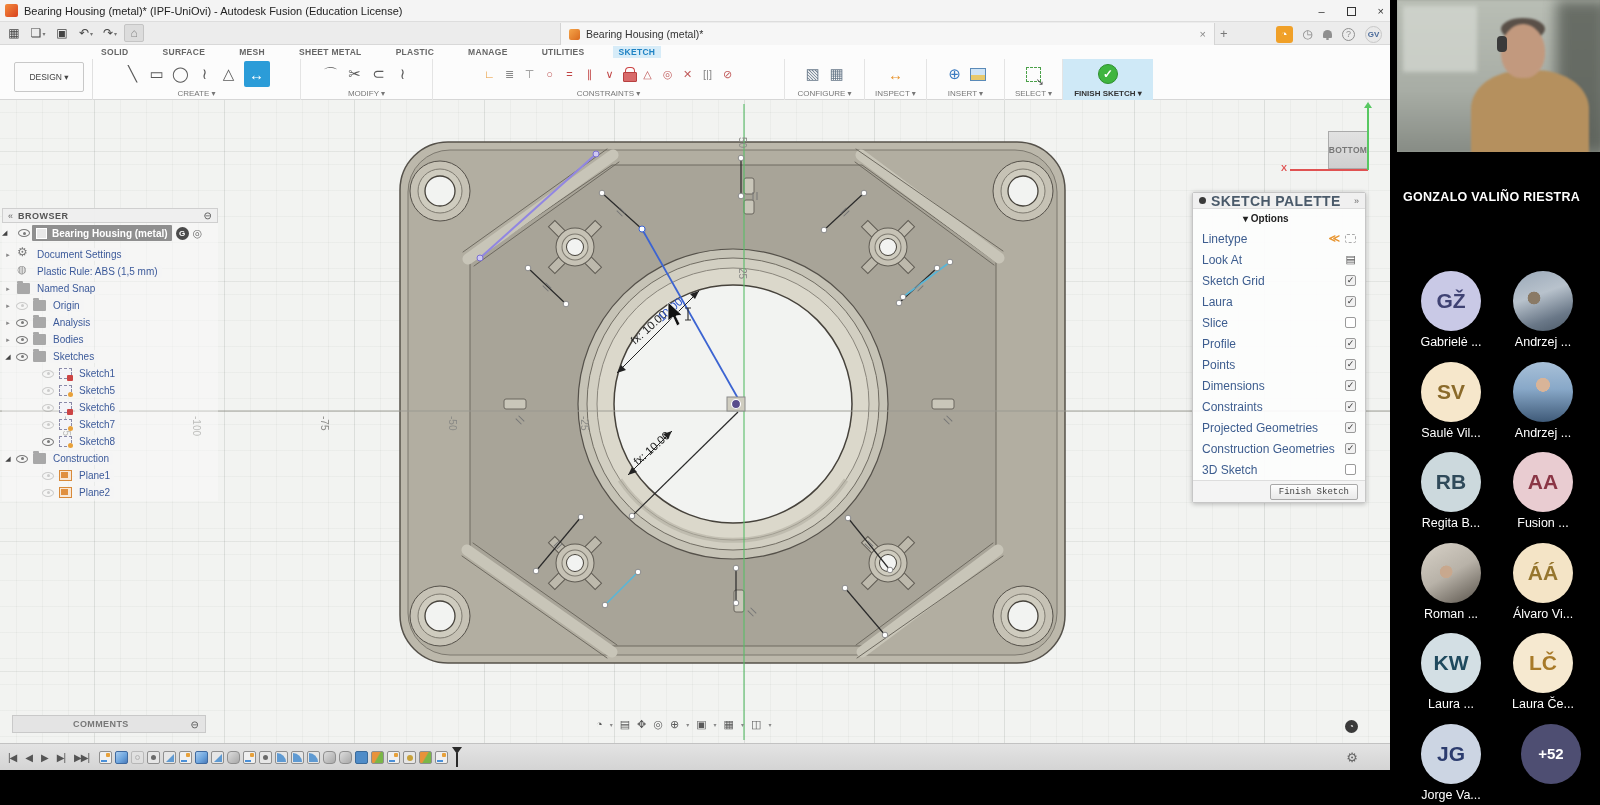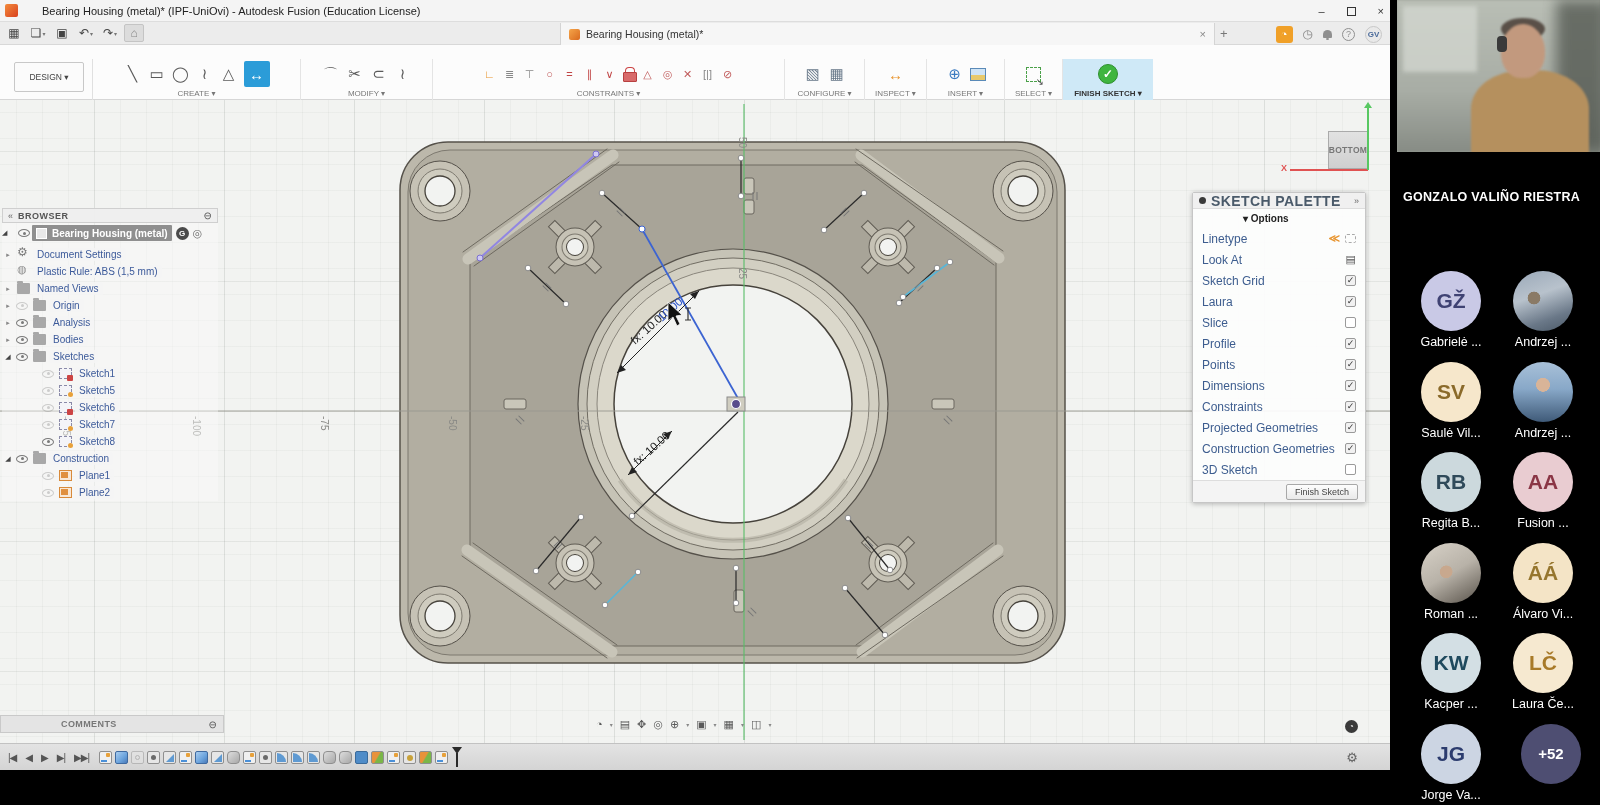--- a/index.html
+++ b/index.html
@@ -5,21 +5,21 @@
   * { margin:0; padding:0; box-sizing:border-box; }
   html,body { width:1600px; height:805px; background:#000; font-family:"Liberation Sans",sans-serif; overflow:hidden; }
   #stage { position:relative; width:1600px; height:805px; background:#000; }
 
   
   #app { position:absolute; left:0; top:0; width:1390px; height:770px; background:#fff; }
 
   
   #titlebar { position:absolute; left:0; top:0; width:100%; height:22px; background:#f4f4f4; border-bottom:1px solid #ddd; display:flex; align-items:center; }
   .app-logo { width:13px; height:13px; margin:0 6px 0 5px; border-radius:2px; background:linear-gradient(135deg,#f38b3c,#d9411e); }
-  #titlebar .ttl { font-size:11px; color:#222;margin-left:18px; }
+  #titlebar .ttl { font-size:11px; color:#222; }
   .winbtns { position:absolute; right:6px; top:0; height:22px; display:flex; align-items:center; gap:22px; }
   .winbtns span { font-size:11px; color:#333; cursor:default; }
   .win-max-box { width:9px; height:9px; border:1px solid #333; display:inline-block; }
 
   
   #qatrow { position:absolute; left:0; top:22px; width:100%; height:23px; background:#ececec; border-bottom:1px solid #d8d8d8; display:flex; align-items:center; }
   .qat-left { display:flex; align-items:center; gap:4px; padding-left:4px; }
   .qicon { min-width:20px; height:18px; display:flex; align-items:center; justify-content:center; color:#444; font-size:12px; }
   .qicon .arr { font-size:6px; color:#777; margin-left:1px; }
   .qicon.boxed { background:#dcdcdc; border:1px solid #c4c4c4; border-radius:2px; color:#888; }
@@ -121,24 +121,24 @@
   #poptions { font-size:10px; font-weight:bold; color:#222; padding:4px 6px;margin-left:44px; }
   .prow { height:21px; display:flex; align-items:center; padding:0 9px; }
   .prow .plabel { font-size:12px; color:#3d5d8f; }
   .prow .pctl { margin-left:auto; display:flex; align-items:center; gap:5px; }
   .chk { width:11px; height:11px; border:1px solid #9a9a9a; border-radius:2px; background:#fff; font-size:9px; color:#333; display:flex; align-items:center; justify-content:center; line-height:1; }
   .chk.on { background:#f1f1f1; }
   .lt1 { color:#e8952f; font-size:11px; font-weight:bold; }
   .lt2 { width:11px; height:9px; border:1px dashed #aaa; border-radius:2px; }
   .lookico { font-size:11px; color:#555; }
   #pfooter { height:22px; border-top:1px solid #ddd; background:#f4f4f4; display:flex; align-items:center; justify-content:flex-end; padding:0 7px; }
-  #finishbtn { font-size:9px; color:#444; background:linear-gradient(180deg,#fdfdfd,#e9e9e9); border:1px solid #a8a8a8; border-radius:2px; padding:2px 8px; }
-
-  
-  #commentsbar { position:absolute; left:0; top:615px; width:224px; height:18px; background:#e4e4e4; border:1px solid #c9c9c9; display:flex; align-items:center; }
+  #finishbtn { font-size:9px; color:#444; background:linear-gradient(180deg,#fdfdfd,#e9e9e9); border:1px solid #a8a8a8; border-radius:2px; padding:2px 8px;font-family:Liberation Mono, monospace; }
+
+  
+  #commentsbar { position:absolute; left:12px; top:615px; width:194px; height:18px; background:#e4e4e4; border:1px solid #c9c9c9; display:flex; align-items:center; }
   #commentsbar .ctxt { font-size:9px; font-weight:bold; color:#777; letter-spacing:.4px; padding-left:60px; }
   #commentsbar .cmin { margin-left:auto; padding-right:6px; font-size:10px; color:#555; }
   #navbar { position:absolute; left:596px; top:615px; height:18px; display:flex; align-items:center; gap:7px; color:#5a5a5a; }
   #navbar .nico { font-size:11px; }
   #navbar .nsep { font-size:6px; color:#888; }
   .edgeico1 { position:absolute; left:1345px; top:620px; width:13px; height:13px; border-radius:50%; background:#3a3a3a; color:#eee; font-size:8px; display:flex; align-items:center; justify-content:center; }
   .edgeico2 { position:absolute; left:1345px; top:648px; font-size:12px; color:#666; }
 
   
   #timeline { position:absolute; left:0; top:743px; width:1390px; height:27px; background:linear-gradient(180deg,#e3e3e3,#d4d4d4); border-top:1px solid #c2c2c2; display:flex; align-items:center; }
@@ -216,20 +216,30 @@
       <div class="trayicons">
         <span class="tico jobs">◔</span>
         <span class="tico">◷</span>
         <span class="bellshape"></span>
         <span class="helpring">?</span>
         <span class="gvbadge">GV</span>
       </div>
     </div>
 
     <div id="ribbon">
+      <div id="rtabs">
+          <span class="rtab">SOLID</span>
+          <span class="rtab">SURFACE</span>
+          <span class="rtab">MESH</span>
+          <span class="rtab">SHEET METAL</span>
+          <span class="rtab">PLASTIC</span>
+          <span class="rtab">MANAGE</span>
+          <span class="rtab">UTILITIES</span>
+          <span class="rtab active">SKETCH</span>
+        </div>
       <div id="toolrow">
         <div class="grp" style="border-right:1px solid #e0e0e0;">
           <div class="designbtn">DESIGN ▾</div>
         </div>
         <div class="grp" style="width:208px;">
           <div class="grp-icons" id="createicons">
               <span class="tool">╲</span>
               <span class="tool">▭</span>
               <span class="tool">◯</span>
               <span class="tool">≀</span>
@@ -547,21 +557,21 @@
               <span class="blabel">Document Settings</span>
             </div>
             <div class="brow ind1 arr-none">
               <span class="cell arrcell"></span>
               <span class="bicon rule"></span>
               <span class="blabel">Plastic Rule: ABS (1,5 mm)</span>
             </div>
             <div class="brow ind1 arr-c">
               <span class="cell arrcell">▸</span>
               <span class="bicon folder"></span>
-              <span class="blabel">Named Views</span>
+              <span class="blabel">Named Snap</span>
             </div>
             <div class="brow ind1 arr-c">
               <span class="cell arrcell">▸</span>
               <span class="eye off"></span>
               <span class="bicon folder"></span>
               <span class="blabel">Origin</span>
             </div>
             <div class="brow ind1 arr-c">
               <span class="cell arrcell">▸</span>
               <span class="eye"></span>
@@ -821,21 +831,21 @@
         <div class="pt" style="top: 542.5px; left: 11px;">
           <div class="pava ph-ro"></div>
           <div class="pname">Roman ...</div>
         </div>
         <div class="pt" style="top: 542.5px; left: 103px;">
           <div class="pava" style="background: rgb(244, 228, 198); color: rgb(150, 118, 46);">ÁÁ</div>
           <div class="pname">Álvaro Vi...</div>
         </div>
         <div class="pt" style="top: 633px; left: 11px;">
           <div class="pava" style="background: rgb(211, 223, 228); color: rgb(31, 74, 94);">KW</div>
-          <div class="pname">Kacper ...</div>
+          <div class="pname">Laura ...</div>
         </div>
         <div class="pt" style="top: 633px; left: 103px;">
           <div class="pava" style="background: rgb(246, 233, 208); color: rgb(168, 122, 40);">LČ</div>
           <div class="pname">Laura Če...</div>
         </div>
         <div class="pt" style="top: 723.5px; left: 11px;">
           <div class="pava" style="background: rgb(204, 213, 227); color: rgb(44, 60, 110);">JG</div>
           <div class="pname">Jorge Va...</div>
         </div>
         <div class="pt" style="top: 723.5px; left: 111px;">

